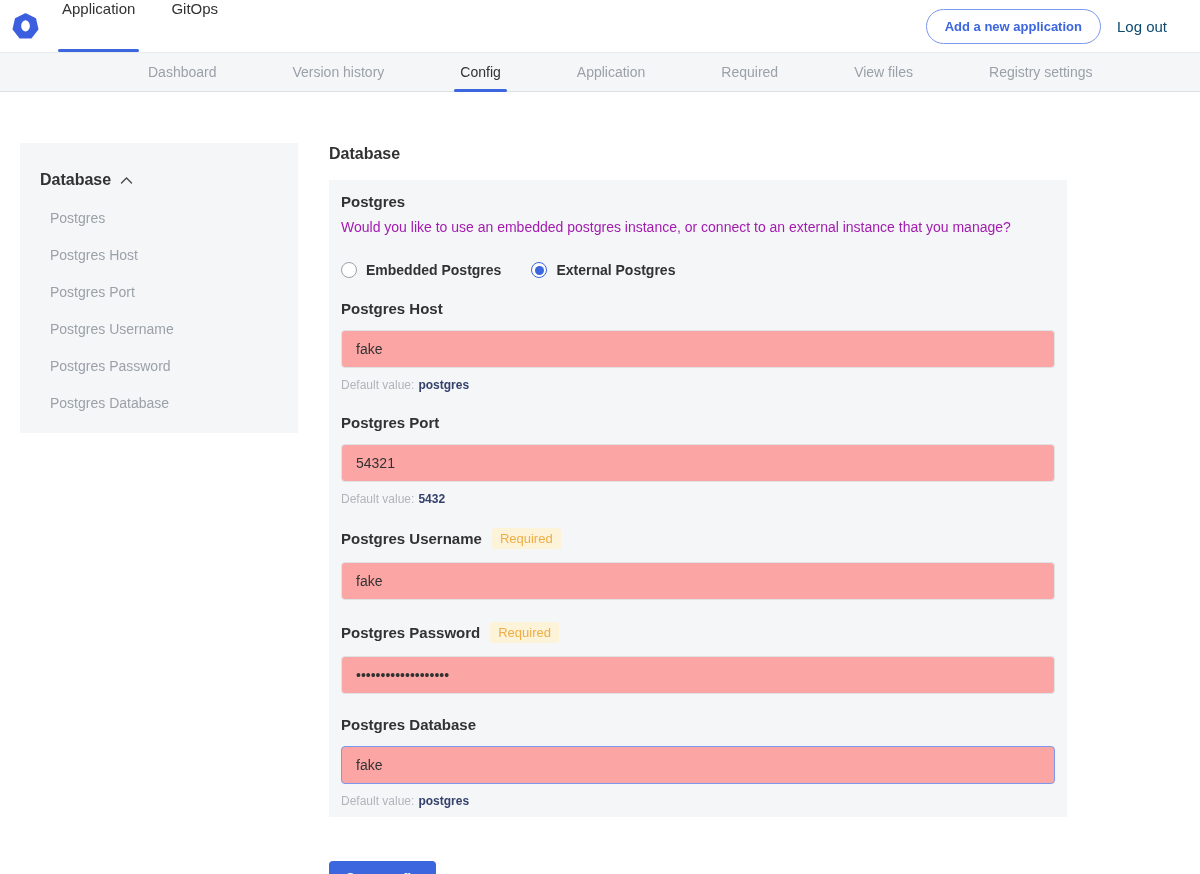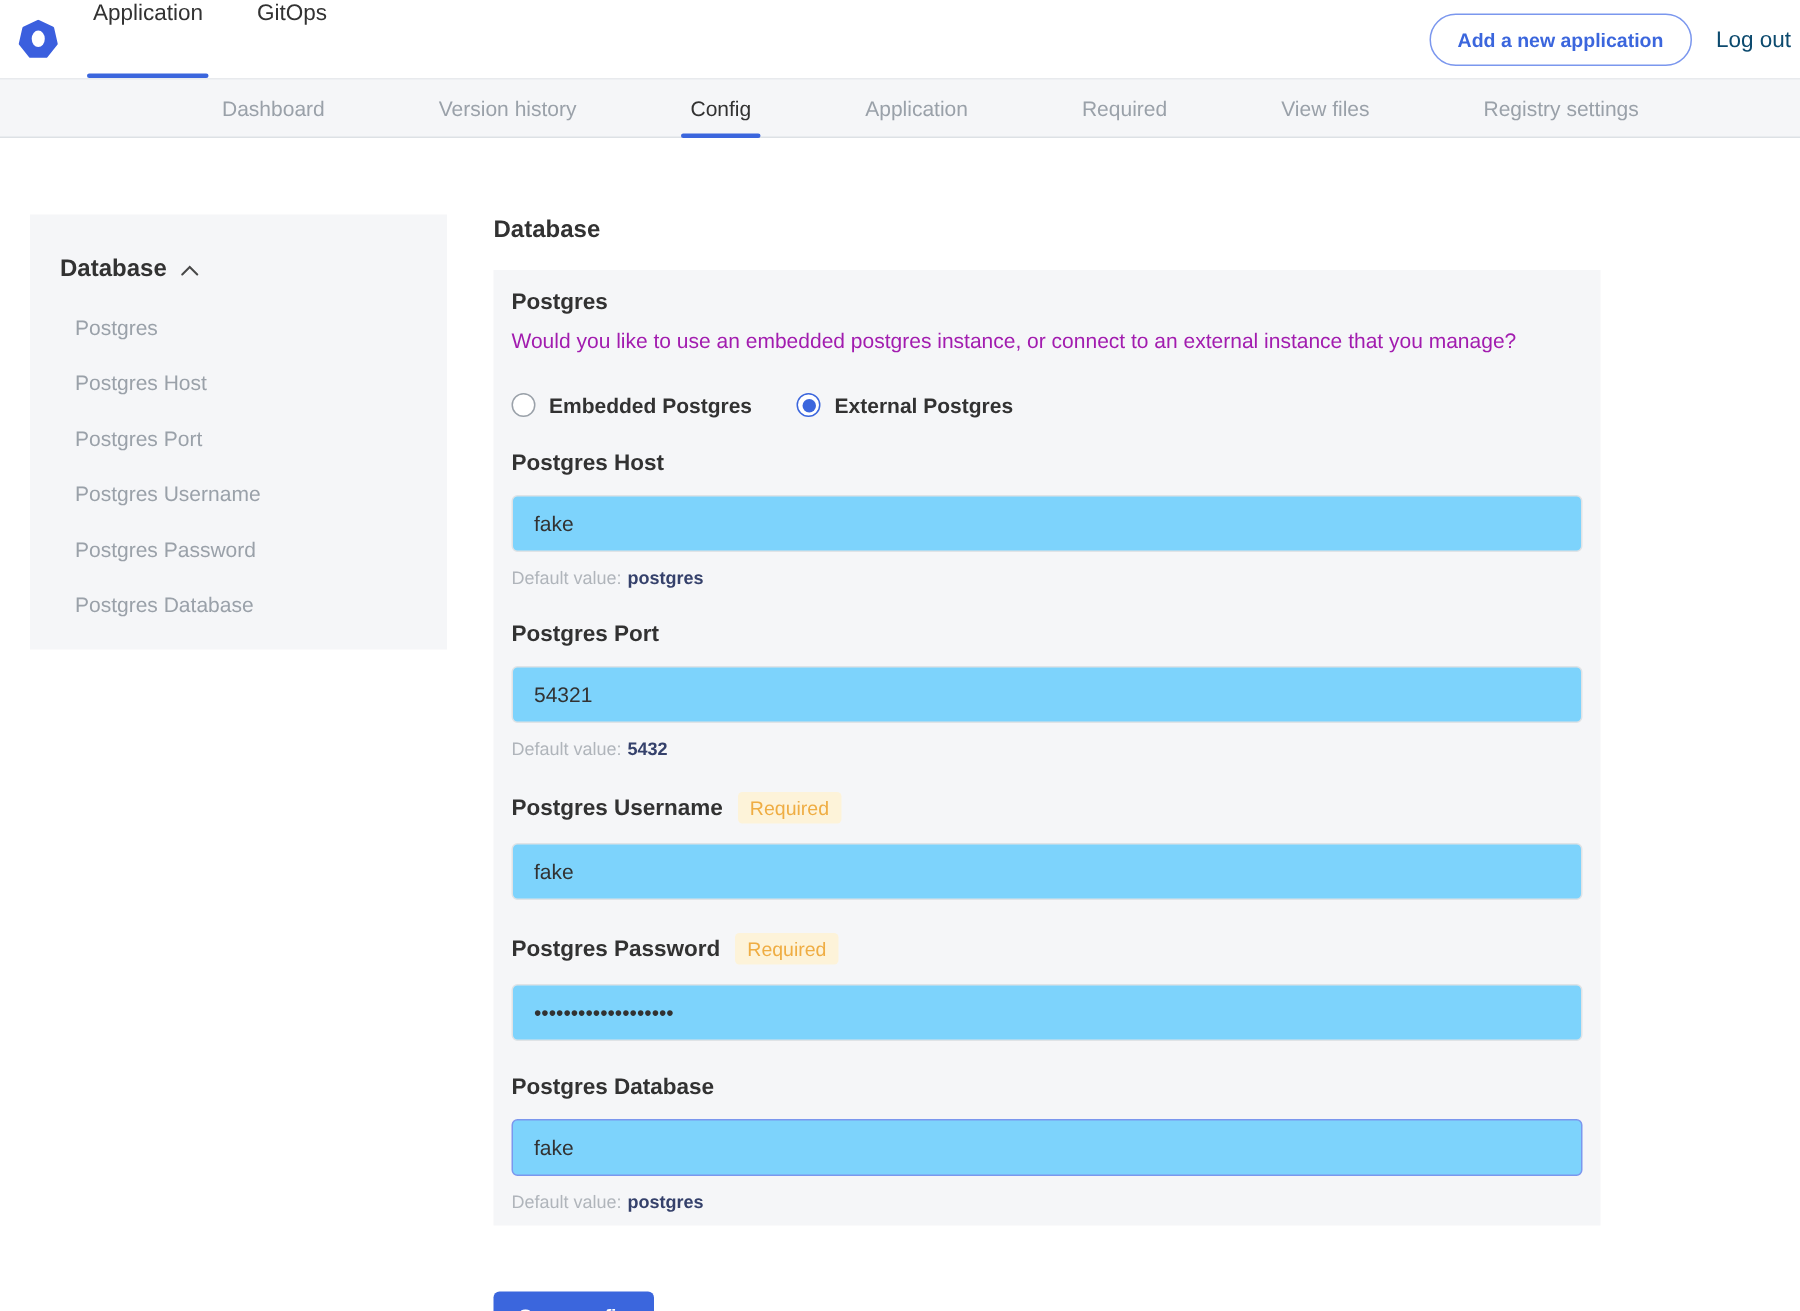--- a/index.html
+++ b/index.html
@@ -34,21 +34,21 @@
     cursor: pointer;
   }
   .top-tab.active::after {
     content: "";
     position: absolute;
     left: 10px; right: 10px; bottom: 0;
     height: 3px;
     background: #3b66dd;
     border-radius: 2px;
   }
-  .top-right { margin-left: auto; display: flex; align-items: center; padding-right: 6px; }
+  .top-right { margin-left: auto; display: flex; align-items: center; padding-right: 33px; }
   .add-app-btn {
     border: 1px solid #7b97ee;
     background: #fff;
     color: #3b66dd;
     font-family: "Liberation Sans", sans-serif;
     font-size: 13px;
     font-weight: bold;
     padding: 9px 18px;
     border-radius: 18px;
     cursor: pointer;
@@ -165,21 +165,21 @@
     padding: 3px 8px;
     border-radius: 3px;
   }
   .text-input {
     display: block;
     width: 100%;
     height: 38px;
     margin-top: 13px;
     border: 1px solid #dfe3e6;
     border-radius: 4px;
-    background: #7dd3fc;
+    background: #fca5a5;
     padding: 0 14px;
     font-family: "Liberation Sans", sans-serif;
     font-size: 14px;
     color: #323232;
     outline: none;
   }
   .text-input.focused { border: 1px solid #7b97ee; }
   .field-helper { margin-top: 10px; font-size: 12px; color: #b0b5bb; }
   .field-helper .default-value { font-weight: bold; color: #35416b; margin-left: 4px; }
 

